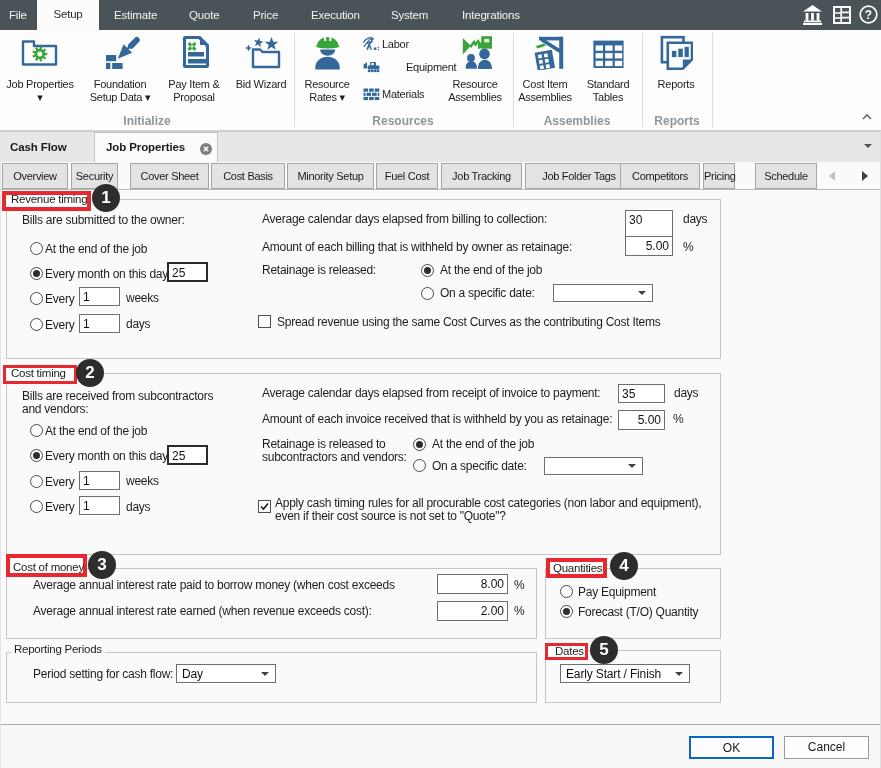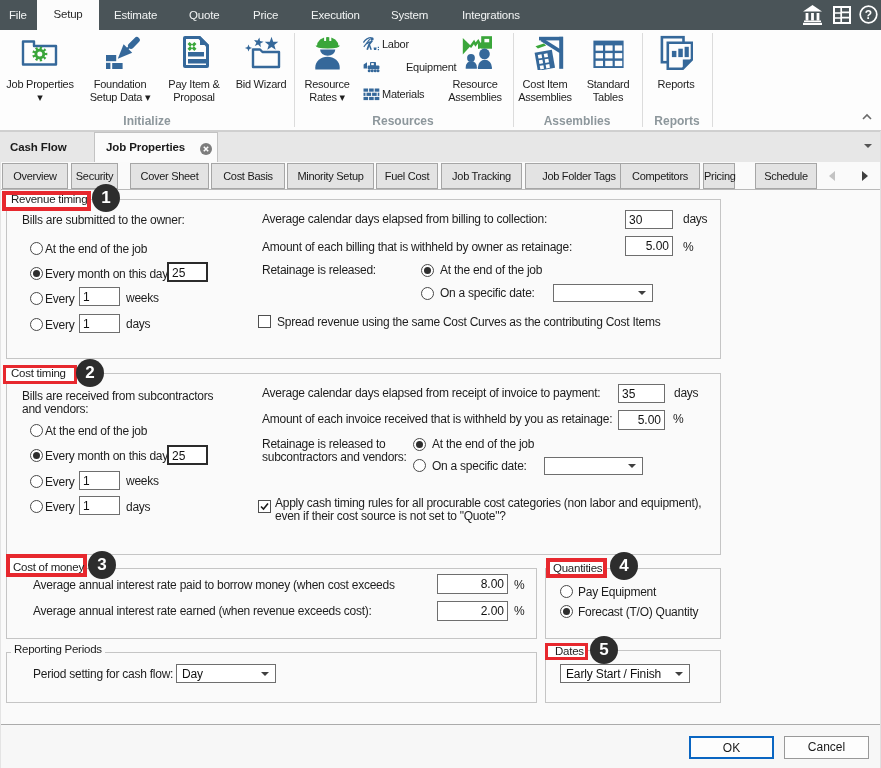--- a/index.html
+++ b/index.html
@@ -292,21 +292,21 @@
   <div class="radio" style="left:30px; top:102px;"></div>
   <div class="t" style="left:45px; top:102px;">Every</div>
   <div class="input" style="left:79px; top:97px; width:41px; height:19px;">1</div>
   <div class="t" style="left:126px; top:101px;">weeks</div>
   <div class="radio" style="left:30px; top:128px;"></div>
   <div class="t" style="left:45px; top:128px;">Every</div>
   <div class="input" style="left:79px; top:124px; width:41px; height:19px;">1</div>
   <div class="t" style="left:126px; top:127px;">days</div>
 
   <div class="t" style="left:262px; top:22px;">Average calendar days elapsed from billing to collection:</div>
-  <div class="input" style="left:625px; top:20px; width:48px; height:19px;">30</div>
+  <div class="input" style="left:625px; top:20px; width:48px; height:27px;">30</div>
   <div class="t" style="left:683px; top:22px;">days</div>
   <div class="t" style="left:262px; top:50px;">Amount of each billing that is withheld by owner as retainage:</div>
   <div class="input right" style="left:625px; top:46px; width:48px; height:20px;">5.00</div>
   <div class="t" style="left:683px; top:50px;">%</div>
   <div class="t" style="left:262px; top:73px;">Retainage is released:</div>
   <div class="radio sel" style="left:421px; top:74px;"></div>
   <div class="t" style="left:440px; top:73px;">At the end of the job</div>
   <div class="radio" style="left:421px; top:97px;"></div>
   <div class="t" style="left:440px; top:96px;">On a specific date:</div>
   <div class="combo" style="left:553px; top:94px; width:100px; height:18px;">

